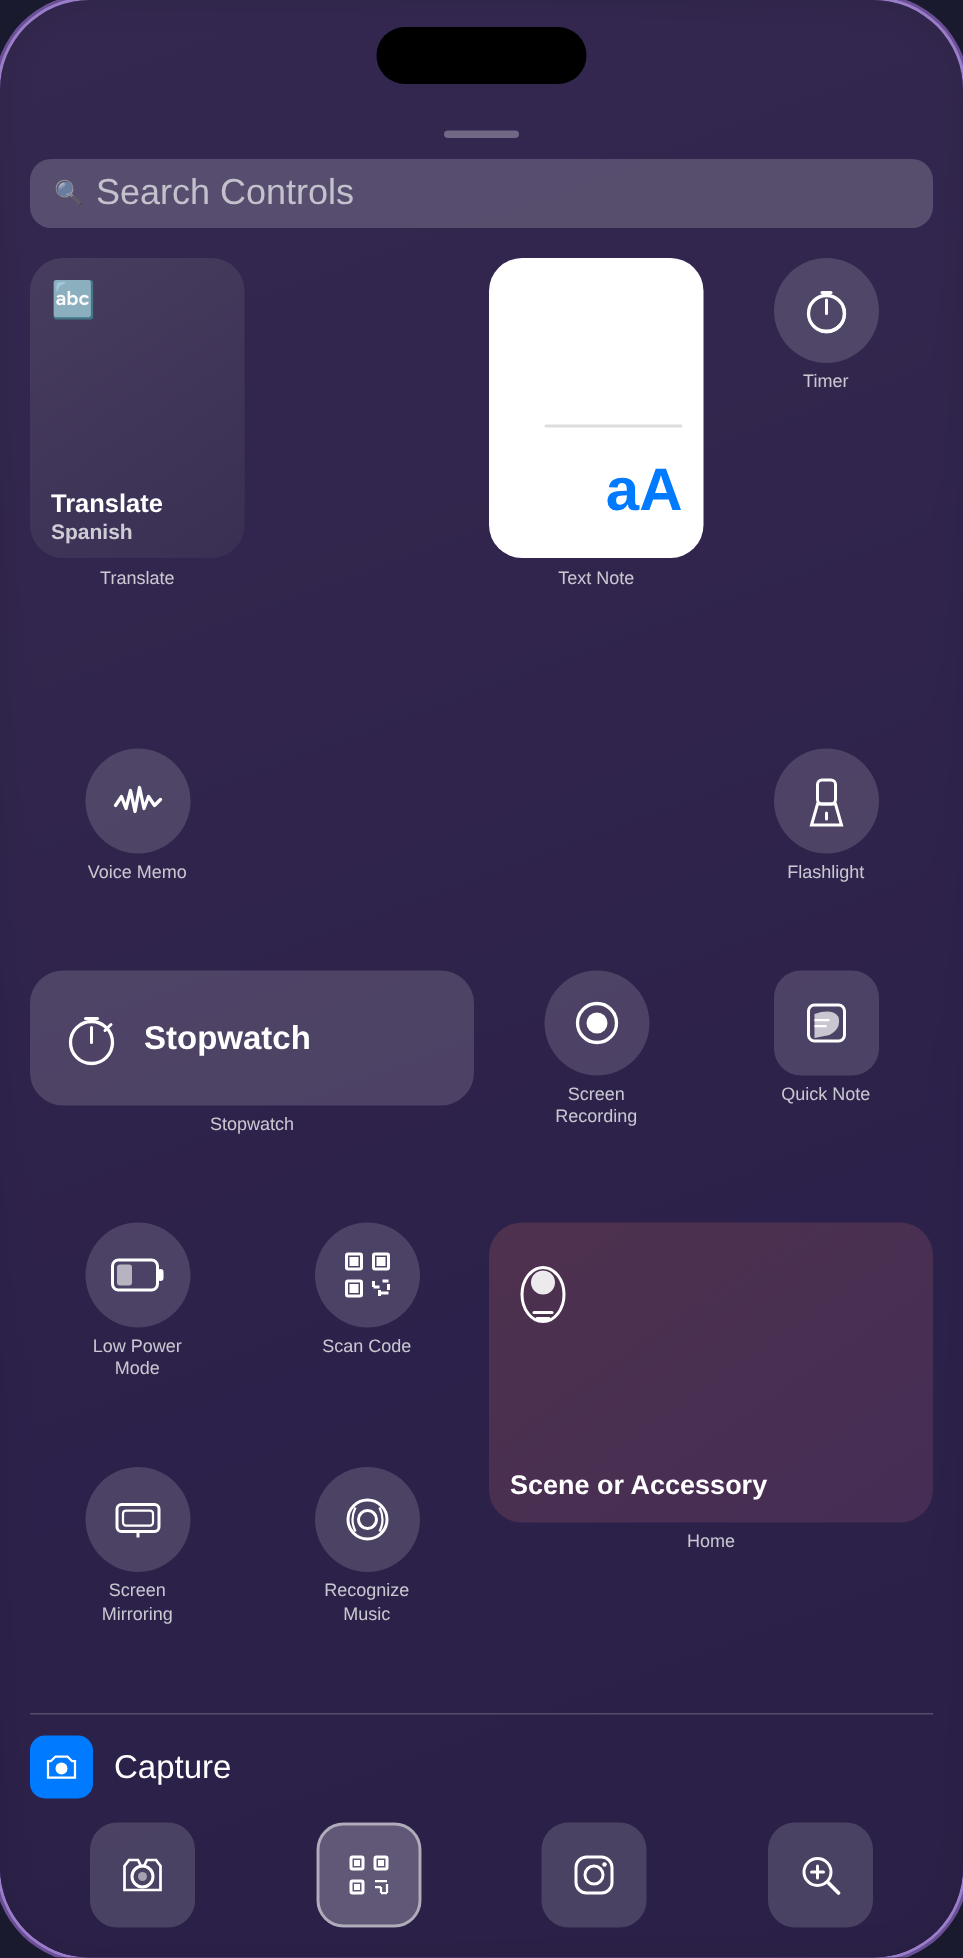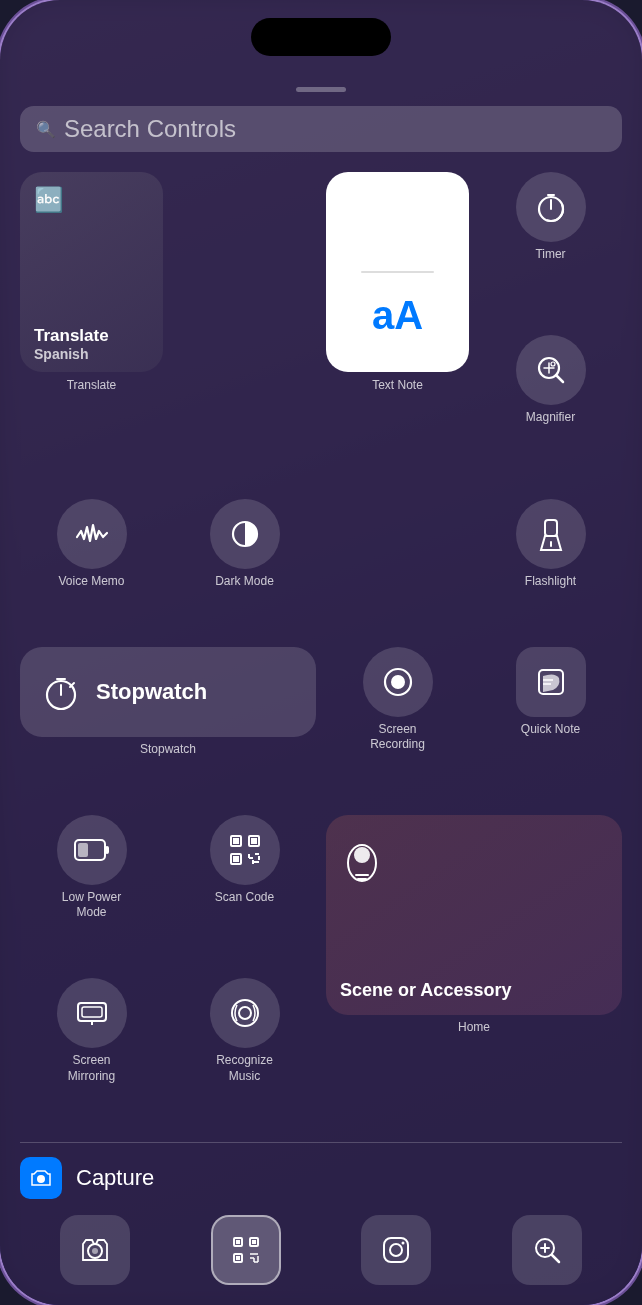--- a/index.html
+++ b/index.html
@@ -129,23 +129,23 @@
       color: rgba(255,255,255,0.75);
     }
 
     .textsize-btn {
       width: 100%;
       height: 200px;
       border-radius: 22px;
       background: white;
       display: flex;
       flex-direction: column;
-      align-items: center;
+      align-items: flex-end;
       justify-content: flex-end;
-      padding: 26px;
+      padding: 14px;
       cursor: pointer;
     }
 
     .textsize-aa {
       font-size: 40px;
       font-weight: 700;
       color: #007AFF;
       margin-bottom: 8px;
     }
 
@@ -336,51 +336,30 @@
 
         <div style="grid-column:3; grid-row:1/3; display:flex; flex-direction:column; align-items:center; gap:6px;">
           <div class="textsize-btn">
             <div class="slider-line"></div>
             <div style="height:20px;"></div>
             <div class="textsize-aa">aA</div>
           </div>
           <span class="control-label">Text Note</span>
         </div>
 
-        <div style="grid-column:4; grid-row:2; display:flex; flex-direction:column; align-items:center; gap:5px;">
-          <div class="small-btn">
-            <svg width="36" height="36" viewBox="0 0 36 36">
-              <circle cx="16" cy="16" r="10" fill="none" stroke="white" stroke-width="2.2"></circle>
-              <line x1="23" y1="23" x2="30" y2="30" stroke="white" stroke-width="2.5" stroke-linecap="round"></line>
-              <line x1="16" y1="11" x2="16" y2="21" stroke="white" stroke-width="1.5" stroke-linecap="round"></line>
-              <line x1="11" y1="16" x2="21" y2="16" stroke="white" stroke-width="1.5" stroke-linecap="round"></line>
-              <circle cx="20" cy="12" r="2" fill="none" stroke="white" stroke-width="1.2"></circle>
-            </svg>
-          </div>
-          <span class="control-label">Magnifier</span>
-        </div>
 
         <div style="grid-column:1; grid-row:3; display:flex; flex-direction:column; align-items:center; gap:5px;">
           <div class="small-btn">
             <svg width="38" height="38" viewBox="0 0 38 38">
               <polyline points="4,22 8,16 11,24 14,12 17,26 20,10 23,24 26,16 30,22 34,18" fill="none" stroke="white" stroke-width="2.2" stroke-linecap="round" stroke-linejoin="round"></polyline>
             </svg>
           </div>
           <span class="control-label">Voice Memo</span>
         </div>
 
-        <div style="grid-column:2; grid-row:3; display:flex; flex-direction:column; align-items:center; gap:5px;">
-          <div class="small-btn">
-            <svg width="36" height="36" viewBox="0 0 36 36">
-              <circle cx="18" cy="18" r="12" fill="none" stroke="white" stroke-width="2.2"></circle>
-              <path d="M18 6 A12 12 0 0 1 18 30 Z" fill="white"></path>
-            </svg>
-          </div>
-          <span class="control-label">Dark Mode</span>
-        </div>
 
         <div style="grid-column:4; grid-row:3; display:flex; flex-direction:column; align-items:center; gap:5px;">
           <div class="small-btn">
             <svg width="32" height="36" viewBox="0 0 32 36">
               <rect x="10" y="4" width="12" height="16" rx="3" fill="none" stroke="white" stroke-width="2"></rect>
               <polygon points="10,20 22,20 26,34 6,34" fill="none" stroke="white" stroke-width="2"></polygon>
               <line x1="16" y1="26" x2="16" y2="30" stroke="white" stroke-width="2" stroke-linecap="round"></line>
             </svg>
           </div>
           <span class="control-label">Flashlight</span>

